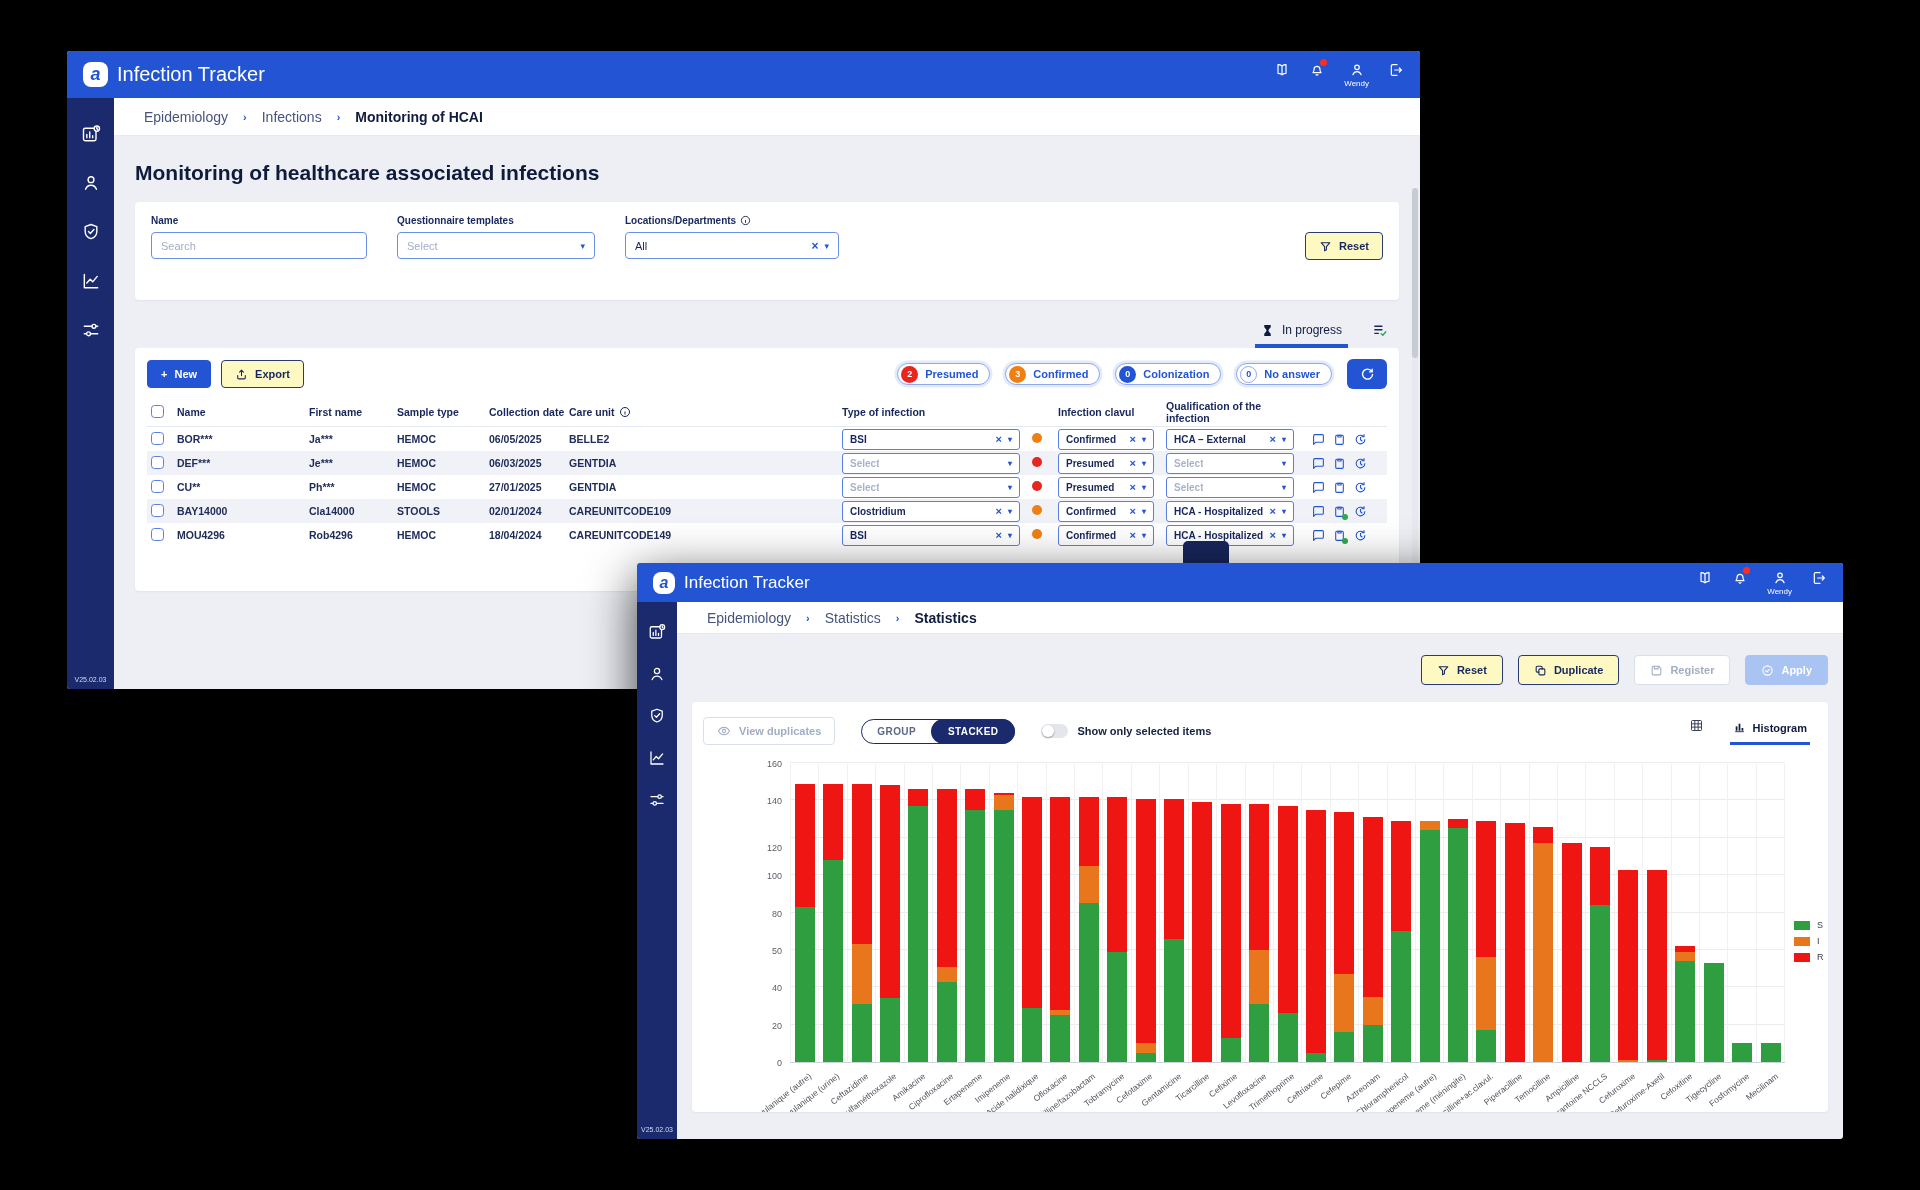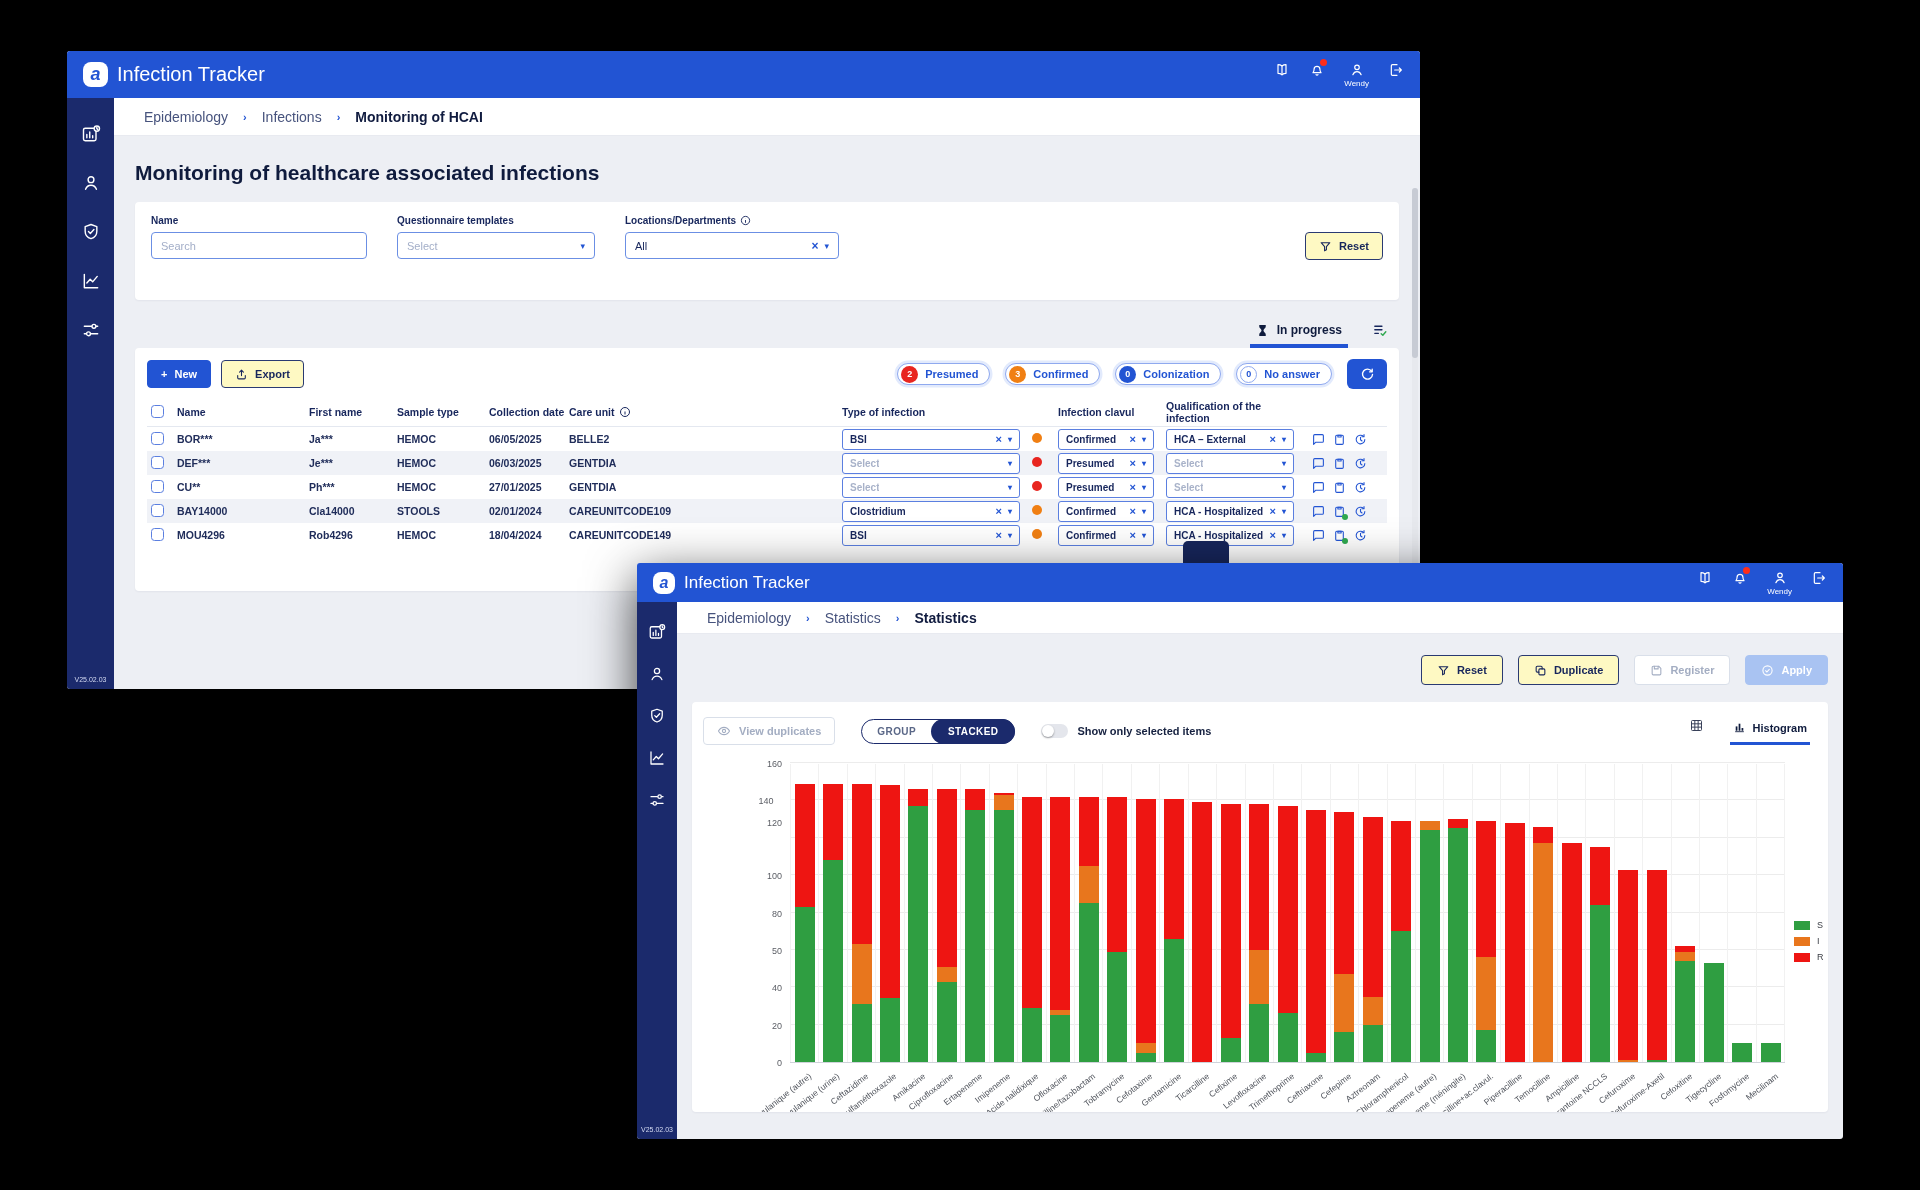--- a/index.html
+++ b/index.html
@@ -50,21 +50,21 @@
   .name-f{width:216px}.period-f{width:196px}.tmpl-f{width:198px}.loc-f{width:214px}
   .finput .val{color:#17265c}
   .caret{margin-left:auto;color:#2254d3;font-size:9px}
   .xmark{color:#2254d3;font-size:12px;font-weight:bold;cursor:pointer}
   .btn{display:inline-flex;align-items:center;justify-content:center;gap:7px;border-radius:4px;font-size:11px;font-weight:bold;cursor:pointer;white-space:nowrap}
   .btn svg{width:13px;height:13px;stroke:currentColor;fill:none;stroke-width:2;stroke-linecap:round;stroke-linejoin:round}
   .btn-outline{background:#fef9c3;border:1px solid #2a3a72;color:#17265c;height:28px;padding:0 13px}
   .btn-primary{background:#2254d3;border:1px solid #2254d3;color:#fff;height:28px;padding:0 13px}
   .reset1{margin-left:auto;align-self:flex-start;margin-top:17px}
   .tabrow{display:flex;justify-content:flex-end;align-items:center;gap:24px;margin-top:18px;padding-right:10px}
-  .tab{display:flex;align-items:center;gap:8px;font-size:12px;font-weight:bold;color:#0f1b3d;padding:5px 6px 7px;border-bottom:4px solid #2254d3;cursor:pointer}
+  .tab{display:flex;align-items:center;gap:8px;font-size:12px;font-weight:normal;color:#0f1b3d;padding:5px 6px 7px;border-bottom:4px solid #2254d3;cursor:pointer}
   .tab svg{width:13px;height:13px}
   .listcheck-icon{cursor:pointer;display:flex;padding-bottom:6px}
   .listcheck-icon svg{width:17px;height:17px;fill:none;stroke-linecap:round;stroke-linejoin:round}
   .table-card{background:#fff;border-radius:4px;padding:11px 12px;position:relative;height:243px;box-shadow:0 1px 2px rgba(16,24,64,.05)}
   .ttoolbar{display:flex;align-items:center;gap:10px}
   .chips{margin-left:auto;display:flex;gap:15px;align-items:center}
   .chip{display:flex;align-items:center;gap:7px;height:22px;padding:0 11px 0 3px;border:1px solid #8fa9ef;border-radius:999px;box-shadow:0 0 0 2.5px #e2eafc;color:#2254d3;font-size:11px;font-weight:bold;background:#fff;cursor:pointer}
   .chip-badge{min-width:17px;height:17px;border-radius:50%;color:#fff;font-size:9px;font-weight:bold;display:flex;align-items:center;justify-content:center}
   .chip-badge.light{background:#fff;border:1px solid #8fa9ef;color:#2254d3}
   .refresh-btn{width:40px;height:30px;background:#2254d3;border-radius:6px;color:#fff;display:flex;align-items:center;justify-content:center;margin-left:5px;cursor:pointer}
@@ -961,22 +961,22 @@
                 <span class="leg-sw" style="background:#ee1512"></span>
                 <span>R</span>
               </div>
             </div>
         <div class="ylab" style="top: 306px;">0</div>
             <div class="ylab" style="top: 268.625px;">20</div>
             <div class="ylab" style="top: 231.25px;">40</div>
             <div class="ylab" style="top: 193.875px;">50</div>
             <div class="ylab" style="top: 156.5px;">80</div>
             <div class="ylab" style="top: 119.125px;">100</div>
-            <div class="ylab" style="top: 66px;">120</div>
-            <div class="ylab" style="top: 44.375px; text-align: center;">140</div>
+            <div class="ylab" style="top: 91px;">120</div>
+            <div class="ylab" style="top: 44.375px;">140</div>
             <div class="ylab" style="top: 7px;">160</div>
             <div class="xlab" style="left: 115.057px; top: 319px;">Amoxicilline/acide clavulanique (autre)</div>
             <div class="xlab" style="left: 143.486px; top: 319px;">Amoxicilline/acide clavulanique (urine)</div>
             <div class="xlab" style="left: 171.914px; top: 319px;">Ceftazidime</div>
             <div class="xlab" style="left: 200.343px; top: 319px;">Triméthoprime/sulfaméthoxazole</div>
             <div class="xlab" style="left: 228.771px; top: 319px;">Amikacine</div>
             <div class="xlab" style="left: 257.2px; top: 319px;">Ciprofloxacine</div>
             <div class="xlab" style="left: 285.629px; top: 319px;">Ertapeneme</div>
             <div class="xlab" style="left: 314.057px; top: 319px;">Imipeneme</div>
             <div class="xlab" style="left: 342.486px; top: 319px;">Acide nalidixique</div>

